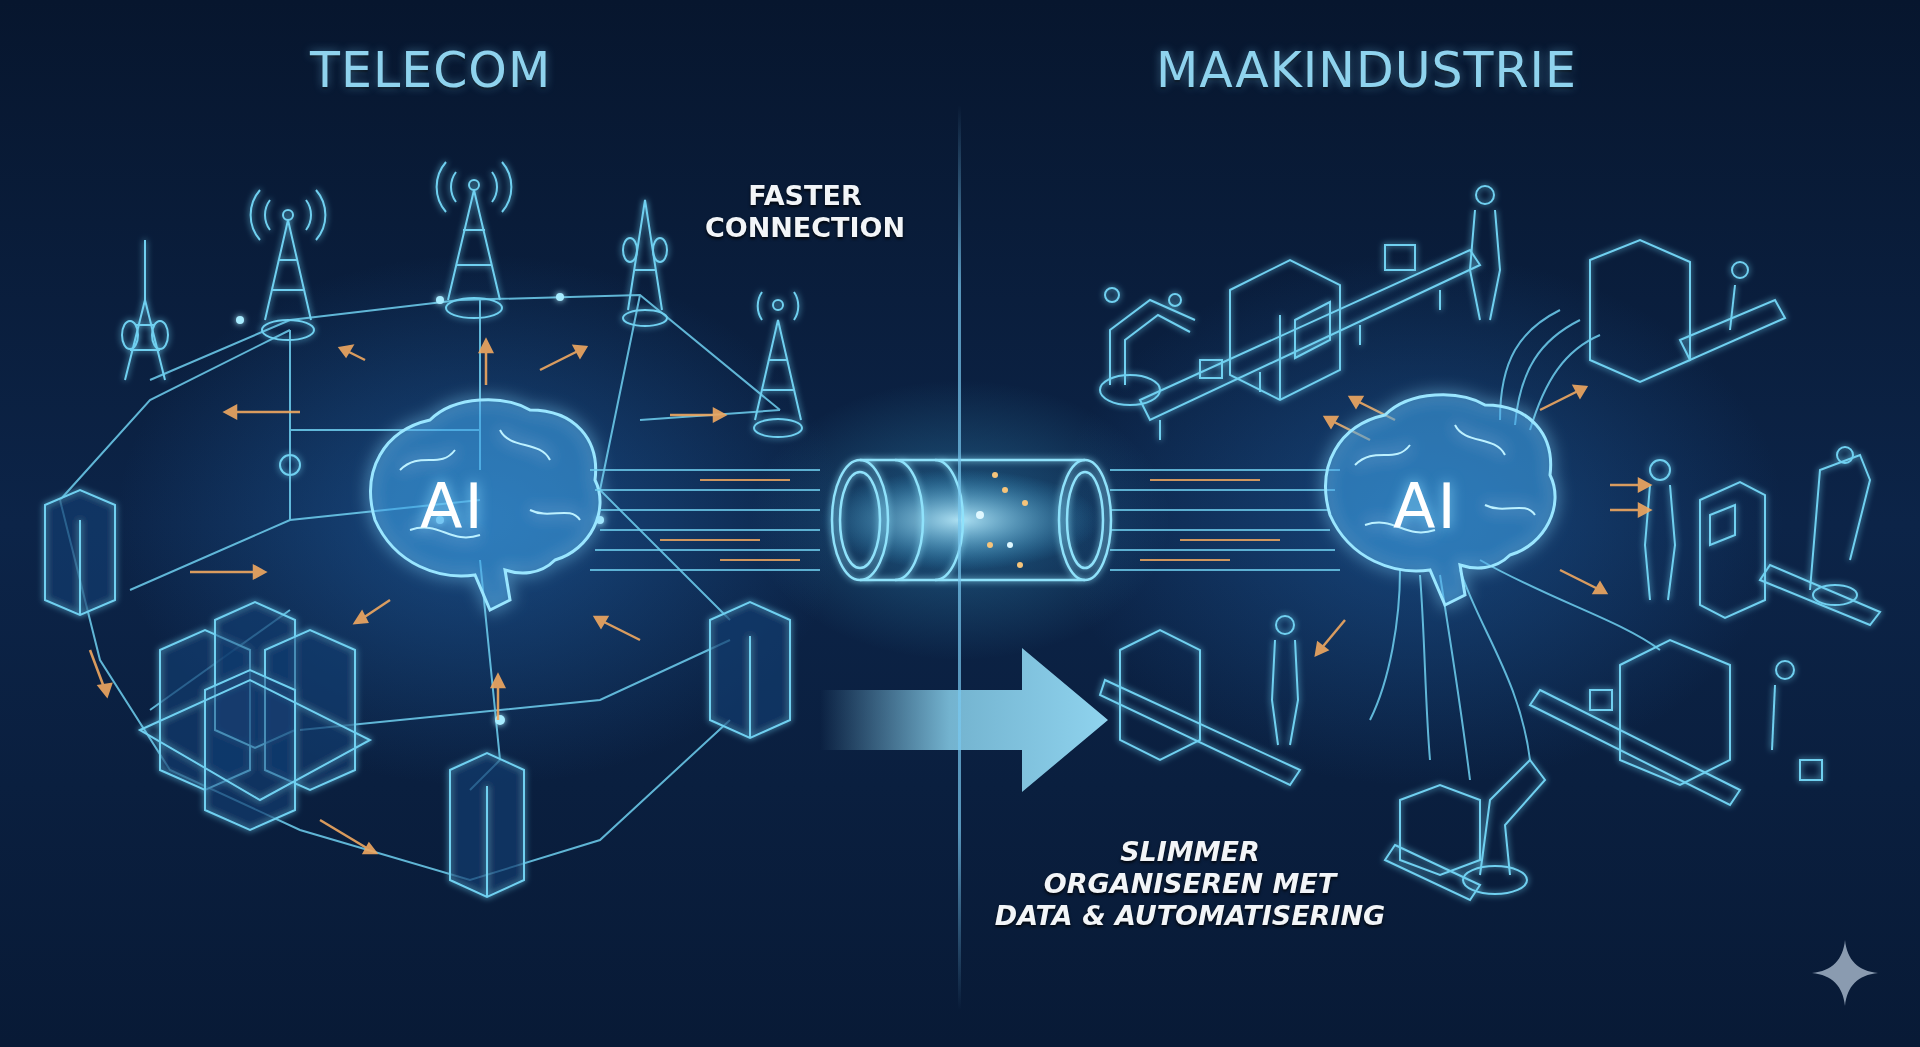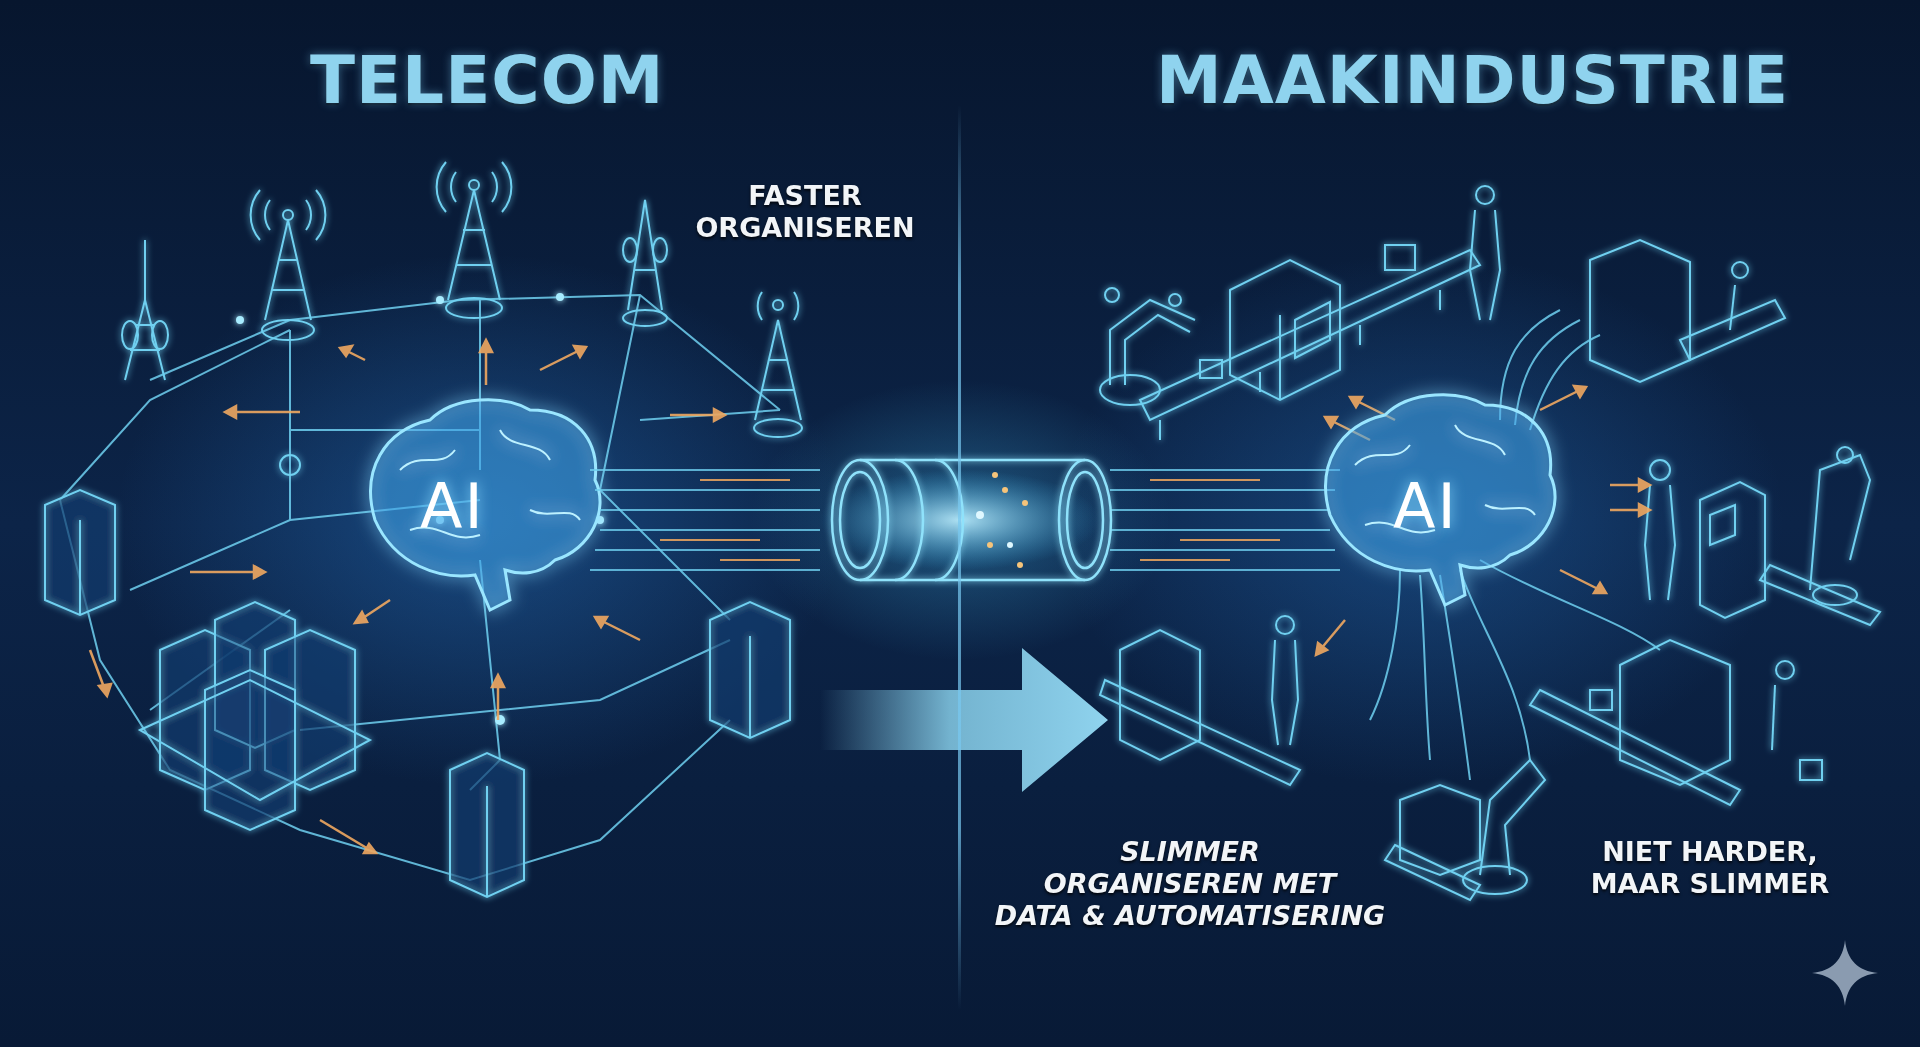--- a/index.html
+++ b/index.html
@@ -4,21 +4,21 @@
 <style>
   html,body{margin:0;padding:0;}
   body{width:1920px;height:1047px;overflow:hidden;background:#0a1d3a;font-family:"DejaVu Sans","Liberation Sans",sans-serif;}
   .canvas{position:relative;width:1920px;height:1047px;overflow:hidden;
     background:
       radial-gradient(ellipse 520px 380px at 480px 520px, rgba(40,120,200,0.45), rgba(10,29,58,0) 70%),
       radial-gradient(ellipse 520px 380px at 1420px 520px, rgba(40,120,200,0.40), rgba(10,29,58,0) 70%),
       radial-gradient(ellipse 300px 200px at 960px 520px, rgba(70,190,240,0.35), rgba(10,29,58,0) 70%),
       linear-gradient(180deg,#07162e 0%,#0c2448 50%,#081a36 100%);}
   svg.art{position:absolute;left:0;top:0;}
-  .title{position:absolute;font-weight:bold;color:#8fd3ee;font-size:66px;letter-spacing:1px;
+  .title{position:absolute;font-weight:normal;color:#8fd3ee;font-size:49px;letter-spacing:1px;
     text-shadow:0 0 10px rgba(120,200,240,0.45),0 2px 2px rgba(0,0,0,0.6);white-space:nowrap;}
   .label{position:absolute;color:#f2f5f8;font-weight:bold;font-size:27px;line-height:32px;text-align:center;
     text-shadow:0 2px 3px rgba(0,0,0,0.8);white-space:pre-line;}
   .ai{position:absolute;color:#ffffff;font-weight:normal;font-size:62px;letter-spacing:2px;
     text-shadow:0 0 14px rgba(140,220,255,0.9);}
   .divider{position:absolute;left:958px;top:105px;width:3px;height:905px;
     background:linear-gradient(180deg,rgba(120,200,240,0) 0%,rgba(120,200,240,0.7) 20%,rgba(120,200,240,0.7) 80%,rgba(120,200,240,0) 100%);}
   .sparkle{position:absolute;left:1810px;top:938px;width:70px;height:70px;}
 </style>
 </head>
@@ -358,24 +358,22 @@
 
   <div class="divider"></div>
 
   <div class="title" style="left:310px;top:42px;">TELECOM</div>
   <div class="title" style="left:1132px;top:42px;margin-left:24px;">MAAKINDUSTRIE</div>
 
   <div class="ai" style="left:420px;top:470px;">AI</div>
   <div class="ai" style="left:1393px;top:470px;">AI</div>
 
   <div class="label" style="left:680px;top:180px;width:250px;">FASTER
-ORGANISEREN</div>
+CONNECTION</div>
 
   <div class="label" style="left:985px;top:836px;width:410px;font-style:italic;">SLIMMER
 ORGANISEREN MET
 DATA &amp; AUTOMATISERING</div>
-  <div class="label" style="left:1570px;top:836px;width:280px;">NIET HARDER,
-MAAR SLIMMER</div>
 
   <svg class="sparkle" viewBox="0 0 70 70">
     <path d="M35,2 C37,22 48,33 68,35 C48,37 37,48 35,68 C33,48 22,37 2,35 C22,33 33,22 35,2 Z" fill="#8a9bb0"></path>
   </svg>
 </div>
 
 </body></html>

